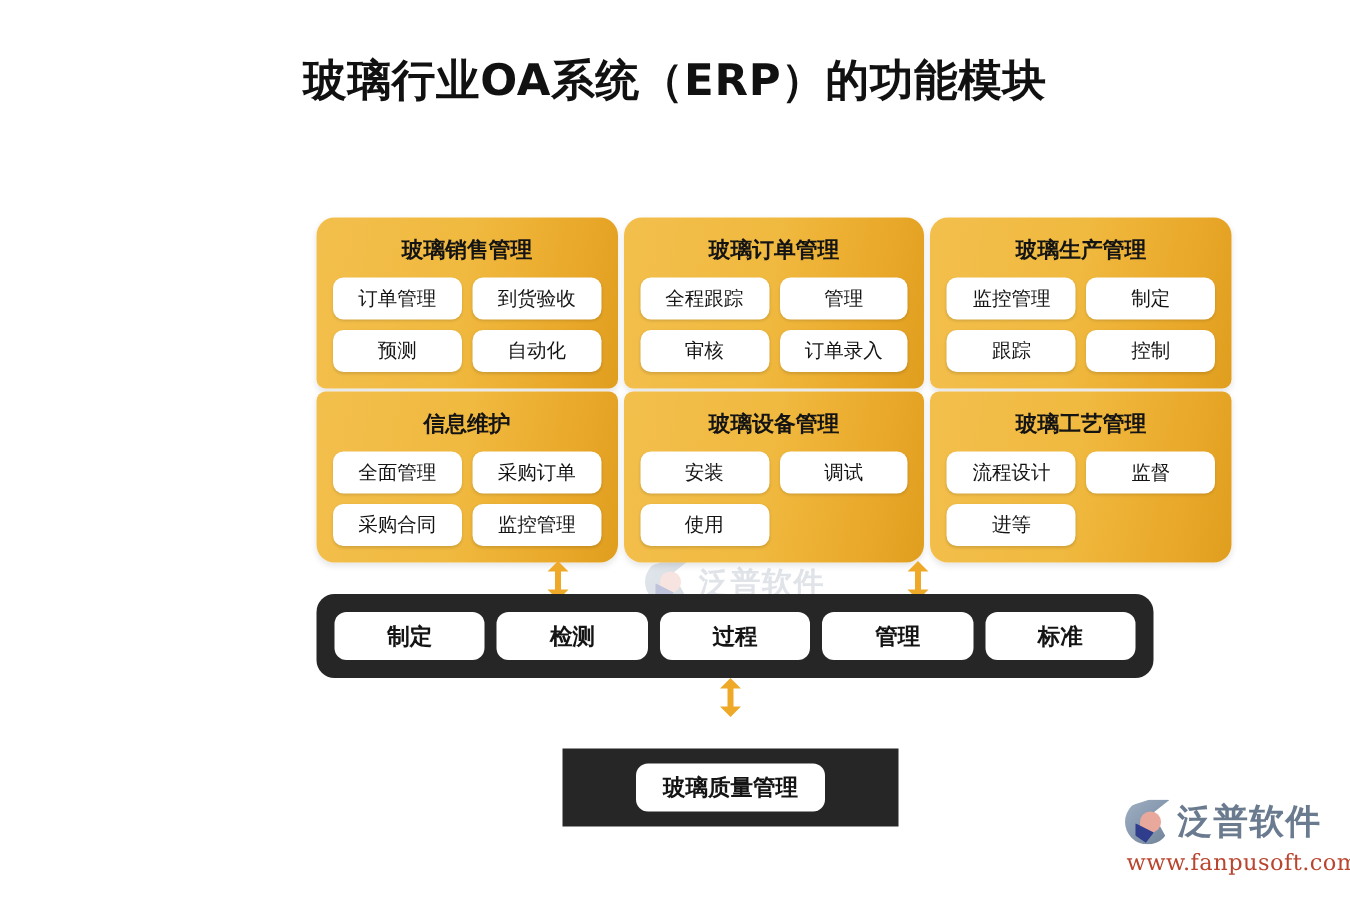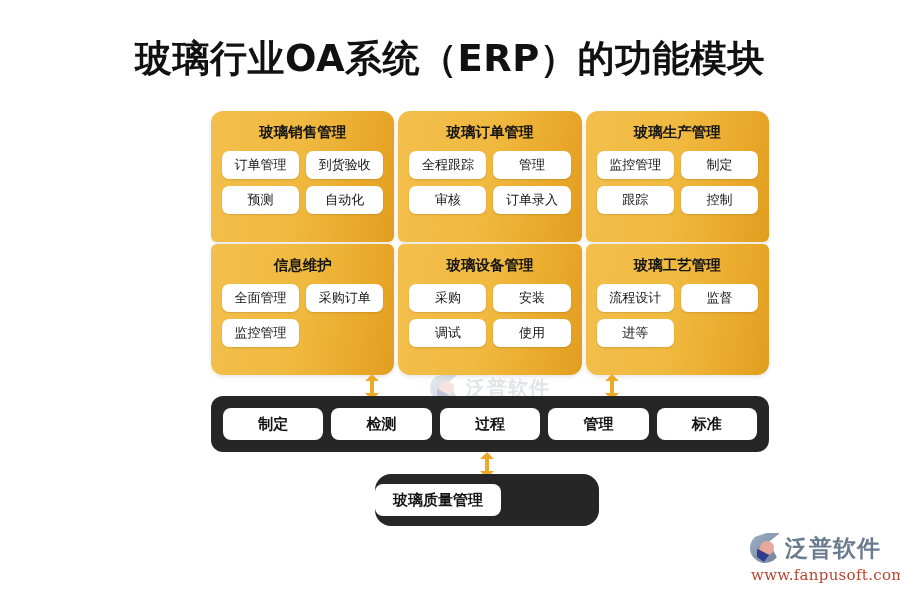--- a/index.html
+++ b/index.html
@@ -15,21 +15,21 @@
     position: relative;
   }
 
   
   .page-title {
     position: absolute;
     top: 34px;
     left: 0;
     width: 900px;
     text-align: center;
-    font-size: 37px;
+    font-size: 29px;
     font-weight: bold;
     color: #111111;
     letter-spacing: 0.5px;
     white-space: nowrap;
   }
 
   
   .watermark {
     position: absolute;
     left: 430px;
@@ -84,24 +84,25 @@
     height: 44%;
     background: #2f3d8c;
     clip-path: polygon(0 0, 100% 48%, 58% 100%, 0 62%);
   }
 
   
   .grid {
     position: absolute;
     left: 211px;
     top: 111px;
-    width: 558px;
+    width: 610px;
     height: 264px;
     display: flex;
     gap: 4px;
+    align-items: flex-end;
   }
   .column {
     flex: 1 1 0;
     display: flex;
     flex-direction: column;
     gap: 2px;
     position: relative;
   }
   .card {
     flex: 1 1 0;
@@ -183,27 +184,28 @@
     font-size: 15px;
     font-weight: bold;
     color: #141414;
     white-space: nowrap;
   }
 
   
   .bottom-box {
     position: absolute;
     left: 375px;
-    top: 474px;
+    top: 499px;
     width: 224px;
     height: 52px;
     background: #262626;
-    border-radius: 16px;
-    display: flex;
-    align-items: center;
+    border-radius: 0;
+    display: flex;
+    align-items: center;
+    justify-content: center;
     box-sizing: border-box;
   }
   .bottom-chip {
     background: #ffffff;
     border-radius: 8px;
     height: 32px;
     padding: 0 18px;
     display: flex;
     align-items: center;
     justify-content: center;
@@ -277,39 +279,39 @@
         <div class="chip">到货验收</div>
         <div class="chip">预测</div>
         <div class="chip">自动化</div>
       </div>
     </div>
     <div class="card">
       <div class="card-title">信息维护</div>
       <div class="chips">
         <div class="chip">全面管理</div>
         <div class="chip">采购订单</div>
+        <div class="chip">采购合同</div>
         <div class="chip">监控管理</div>
       </div>
     </div>
   </div>
 
   <div class="column">
     <div class="card">
       <div class="card-title">玻璃订单管理</div>
       <div class="chips">
         <div class="chip">全程跟踪</div>
         <div class="chip">管理</div>
         <div class="chip">审核</div>
         <div class="chip">订单录入</div>
       </div>
     </div>
     <div class="card">
       <div class="card-title">玻璃设备管理</div>
       <div class="chips">
-        <div class="chip">采购</div>
         <div class="chip">安装</div>
         <div class="chip">调试</div>
         <div class="chip">使用</div>
       </div>
     </div>
   </div>
 
   <div class="column">
     <div class="card">
       <div class="card-title">玻璃生产管理</div>

